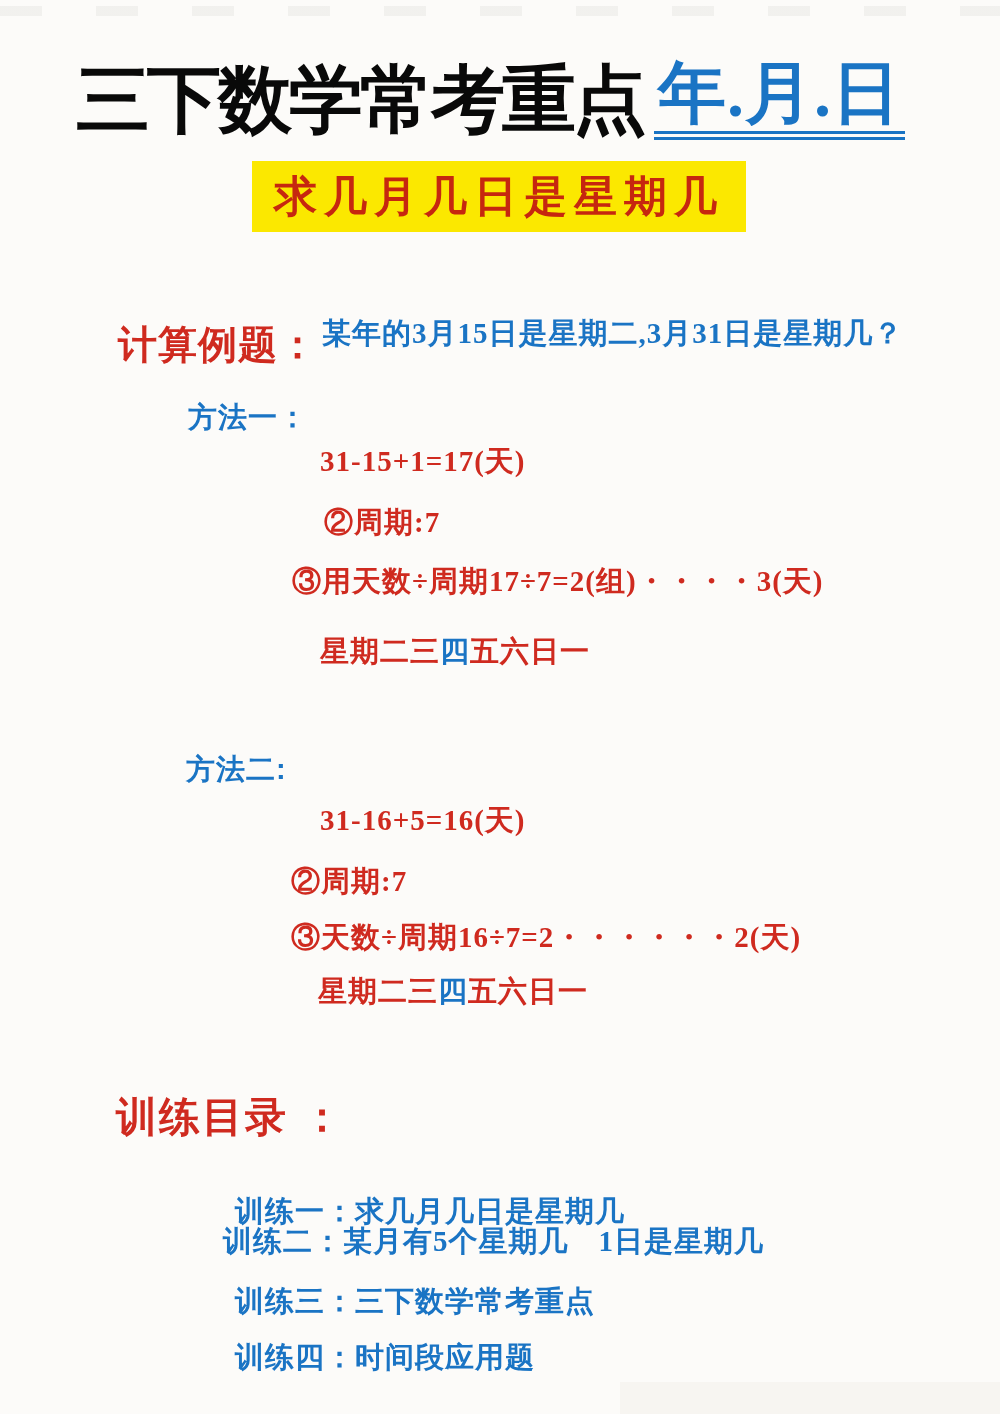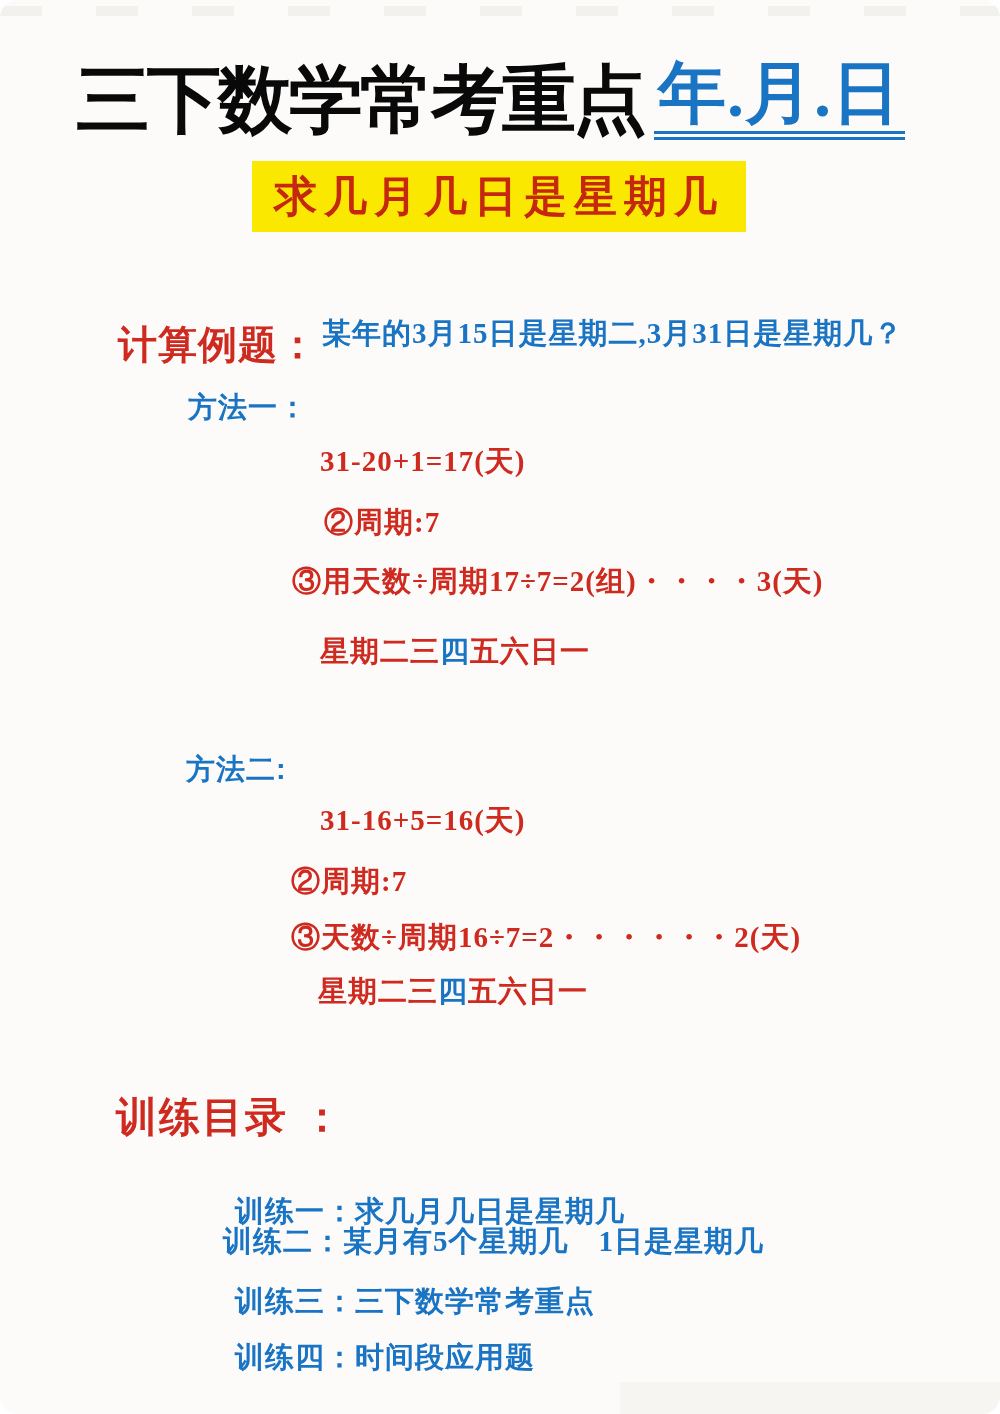--- a/index.html
+++ b/index.html
@@ -13,21 +13,20 @@
   html, body { background: #ffffff; }
   body { font-family: "Liberation Sans", sans-serif; }
 
   .page {
     position: relative;
     width: 1000px;
     height: 1414px;
     margin: 0 auto;
     background: var(--paper);
     overflow: hidden;
-    border-radius: 18px;
   }
 
   
   .torn-edge {
     position: absolute;
     top: 6px; left: 0;
     width: 100%; height: 10px;
     background: repeating-linear-gradient(
       to right,
       rgba(210,210,205,0.45) 0 42px,
@@ -107,21 +106,21 @@
   }
   .red-body {
     font-family: "Liberation Serif", serif;
     font-weight: bold;
     font-size: 29px;
     color: var(--red);
     letter-spacing: 1px;
   }
   .week-line .wk-blue { color: var(--blue); }
 
-  .m1-label  { left: 188px; top: 388px; }
+  .m1-label  { left: 188px; top: 398px; }
   .m1-step1  { left: 287px; top: 385px; }
   .m1-calc   { left: 320px; top: 442px; }
   .m1-step2  { left: 324px; top: 503px; }
   .m1-step3  { left: 292px; top: 562px; }
   .m1-week   { left: 320px; top: 632px; }
 
   .m2-label  { left: 186px; top: 750px; }
   .m2-step1  { left: 280px; top: 747px; }
   .m2-calc   { left: 320px; top: 801px; }
   .m2-step2  { left: 291px; top: 862px; }
@@ -155,21 +154,21 @@
   </div>
 
   <div class="abs subtitle-banner">
     <span>求几月几日是星期几</span>
   </div>
 
   <div class="abs red-heading example-label">计算例题：</div>
   <div class="abs example-question">某年的3月15日是星期二,3月31日是星期几？</div>
 
   <div class="abs blue-label m1-label">方法一：</div>
-  <div class="abs red-body m1-calc">31-20+1=17(天)</div>
+  <div class="abs red-body m1-calc">31-15+1=17(天)</div>
   <div class="abs red-body m1-step2">②周期:7</div>
   <div class="abs red-body m1-step3">③用天数÷周期17÷7=2(组)・・・・3(天)</div>
   <div class="abs red-body week-line m1-week">
     <span>星期二三</span><span class="wk-blue">四</span><span>五六日一</span>
   </div>
 
   <div class="abs blue-label m2-label">方法二:</div>
   <div class="abs red-body m2-calc">31-16+5=16(天)</div>
   <div class="abs red-body m2-step2">②周期:7</div>
   <div class="abs red-body m2-step3">③天数÷周期16÷7=2・・・・・・2(天)</div>

